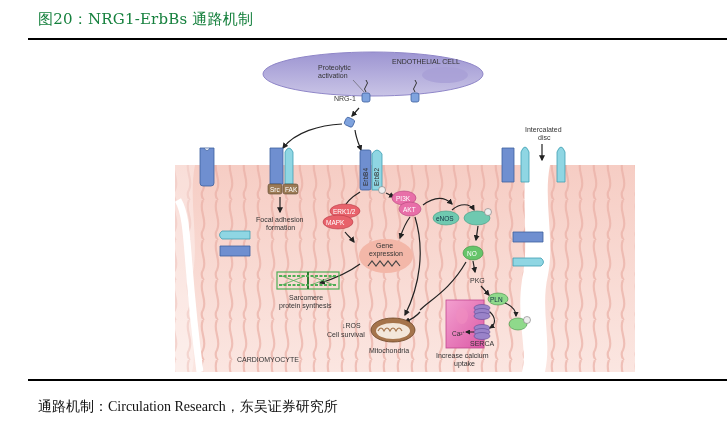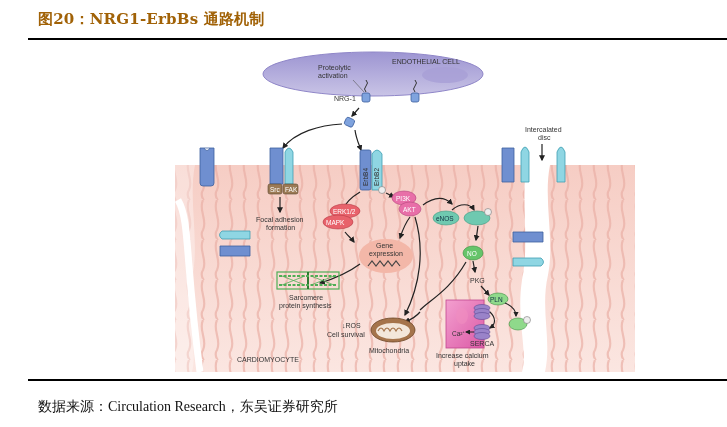--- a/index.html
+++ b/index.html
@@ -1,17 +1,17 @@
 <!DOCTYPE html>
 <html><head>
 <meta charset="utf-8">
 <style>
   html, body { margin:0; padding:0; background:#ffffff; }
   body { width:727px; height:427px; position:relative; overflow:hidden; font-family:"Liberation Sans", sans-serif; }
-  .fig-title { position:absolute; left:38px; top:10px; font-family:"DejaVu Serif","Liberation Serif", serif; font-weight:bold; font-size:15px; color:#a16207; letter-spacing:0.2px; }
+  .fig-title { position:absolute; left:38px; top:10px; font-family:"DejaVu Serif","Liberation Serif", serif; font-weight:normal; font-size:15px; color:#15803d; letter-spacing:0.2px; }
   .title-rule { position:absolute; left:28px; top:38px; width:699px; height:2px; background:#000; }
   .bottom-rule { position:absolute; left:28px; top:379px; width:699px; height:1.5px; background:#000; }
   .source { position:absolute; left:38px; top:398px; font-family:"Liberation Serif","DejaVu Serif", serif; font-size:14px; color:#111; }
   svg.diagram { position:absolute; left:0; top:40px; }
   .lbl { font-family:"Liberation Sans", sans-serif; fill:#333; }
 </style>
 </head>
 <body>
 
 <div class="fig-title">图20：NRG1-ErbBs 通路机制</div>
@@ -183,13 +183,13 @@
     <circle cx="527" cy="320" r="3.5" fill="#eee" stroke="#777" stroke-width="0.6"></circle>
     <line x1="474" y1="332" x2="466" y2="332" stroke="#222" stroke-width="1" marker-end="url(#arr)"></line>
     <text x="452" y="336" font-size="6.5" class="lbl" fill="#222">Ca²⁺</text>
     <text x="470" y="346" font-size="7" class="lbl" fill="#222">SERCA</text>
     <text x="436" y="358" font-size="7" class="lbl">Increase calcium</text>
     <text x="454" y="366" font-size="7" class="lbl">uptake</text>
   </g>
 </svg>
 
 <div class="bottom-rule"></div>
-<div class="source">数据来源：Circulation Research，东吴证券研究所</div>
+<div class="source">通路机制：Circulation Research，东吴证券研究所</div>
 
 </body></html>

